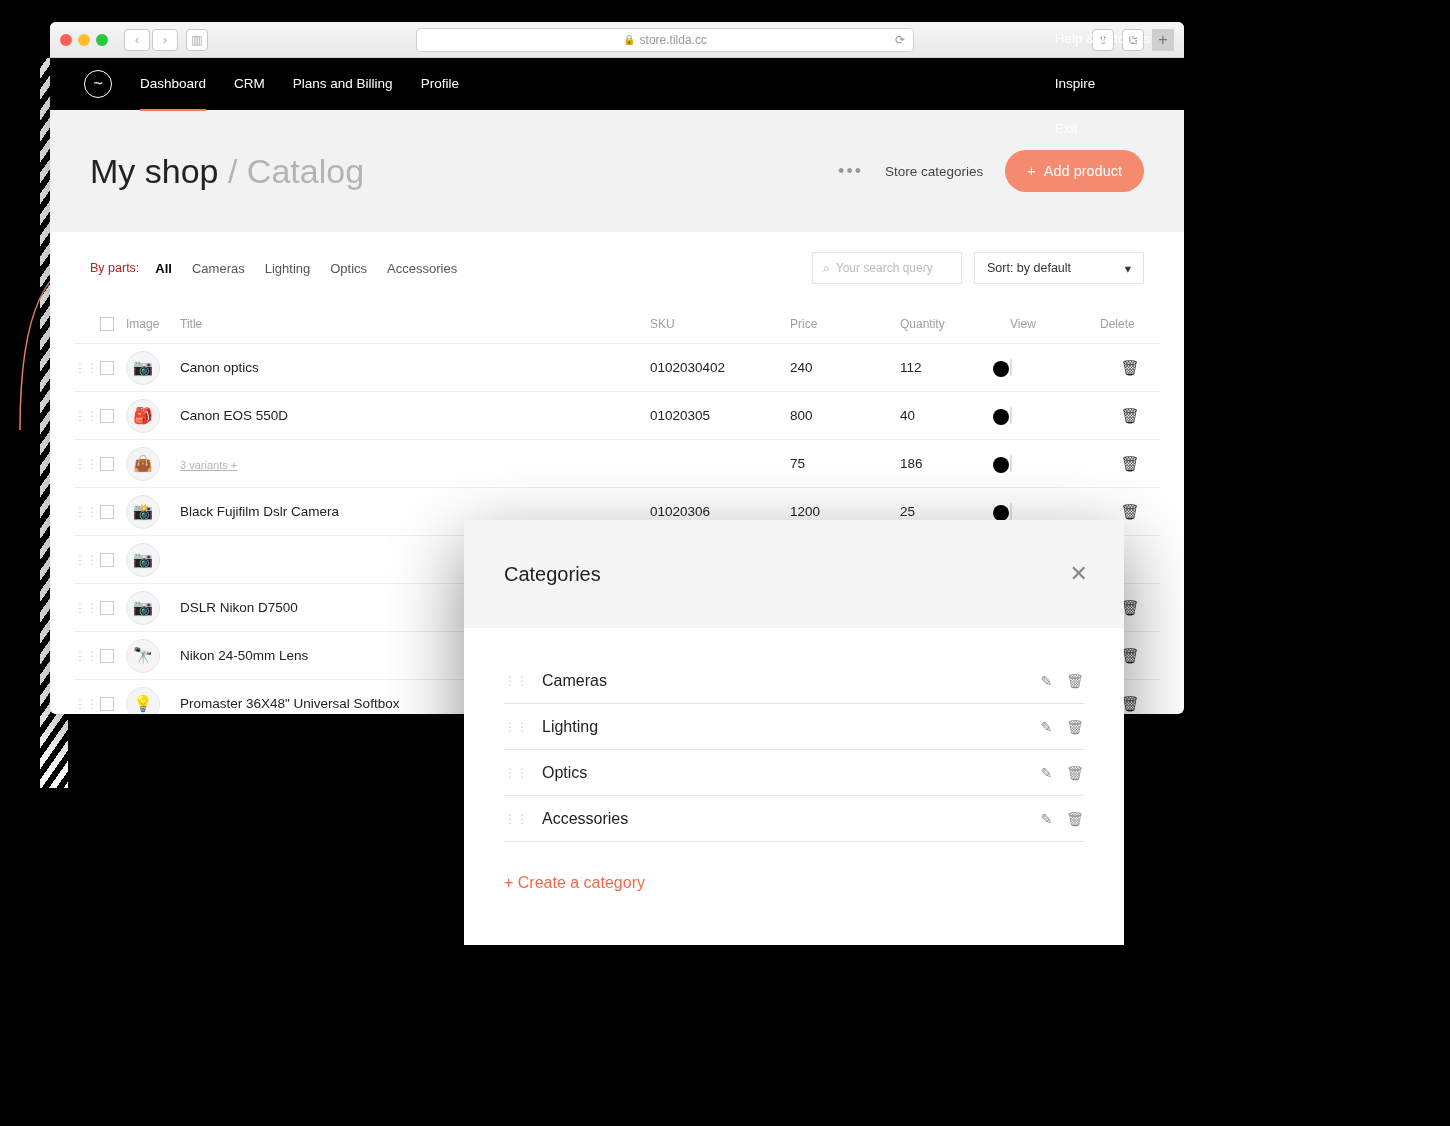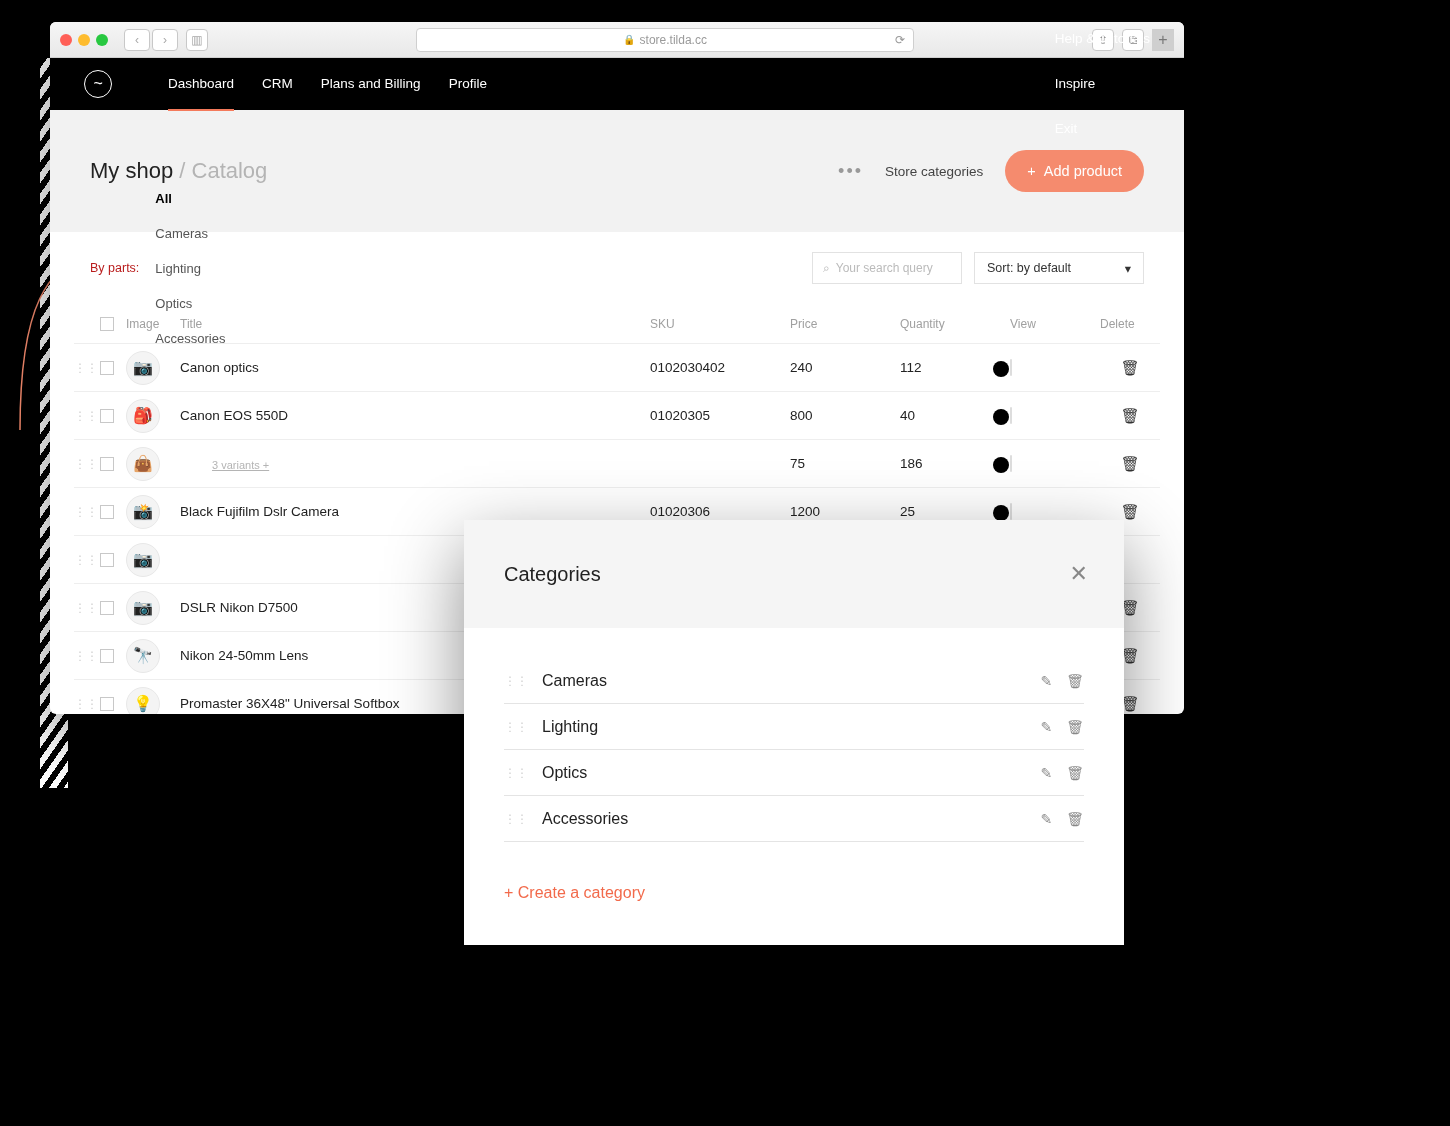--- a/index.html
+++ b/index.html
@@ -68,50 +68,50 @@
 .app-header {
   height: 52px; background: #000; color:#fff;
   display:flex; align-items:center; padding: 0 34px;
   font-size: 13.5px;
 }
 .logo {
   width: 28px; height:28px; border:1.5px solid #fff; border-radius:50%;
   display:flex;align-items:center;justify-content:center;
   font-style:italic; font-size:16px; margin-right:28px;
 }
-.nav-links { display:flex; gap:28px;margin-left:28px; }
+.nav-links { display:flex; gap:28px; }
 .nav-link { color:#fff; cursor:pointer; padding-bottom:2px; position:relative; }
 .nav-link.active::after {
   content:""; position:absolute; left:0; right:0; bottom:-18px;
   height:2px; background:#f47a5b;
 }
 .nav-right { margin-left:auto; display:flex; gap:28px;flex-direction:column; }
 
 .page-header {
   height: 122px;
   background: #f2f2f2;
   display:flex; align-items:center; padding: 0 40px;
 }
-.page-title { font-size: 22px; font-weight: 300; color:#222; }
+.page-title { font-size: 34px; font-weight: 300; color:#222; }
 .page-title .muted { color:#b4b4b4; }
 .page-header-right { margin-left:auto; display:flex; align-items:center; gap:22px; }
 .more-dots { color:#999; letter-spacing:2px; font-size:18px; cursor:pointer; }
 .store-cat { font-size:13.5px; color:#444; cursor:pointer; }
 .add-product-btn {
   background:#f58b6e; color:#fff; border:none; border-radius:22px;
   height:42px; padding: 0 22px; font-size:14.5px; cursor:pointer;
   display:flex;align-items:center;gap:8px;
 }
 
 .filters-bar {
   height: 72px; padding: 0 40px;
   display:flex; align-items:center; background:#fff;
 }
 .by-parts-label { color:#b91c1c; font-size:12.5px; margin-right:16px; }
-.filter-chips { display:flex; gap:20px; font-size:13px;flex-direction:column; }
+.filter-chips { display:flex; gap:20px; font-size:13px; }
 .filter-chip { color:#555; cursor:pointer; }
 .filter-chip.active { font-weight:700; color:#000; }
 .search-box {
   margin-left:auto; width:150px; height:32px; border:1px solid #e2e2e2;
   display:flex;align-items:center;padding:0 10px;color:#bbb;font-size:12px;gap:6px;
 }
 .sort-box {
   margin-left:12px; width:170px; height:32px; border:1px solid #e2e2e2;
   display:flex;align-items:center;justify-content:space-between;padding:8px 12px;
   font-size:12.5px;color:#333;cursor:pointer;
@@ -125,21 +125,21 @@
   border-bottom:1px solid #eee;
 }
 .thead { height:40px; font-size:12px; color:#a0a0a0; }
 .trow { height:48px; font-size:13.5px; color:#222; }
 .drag-h { color:#d0d0d0; font-size:12px; cursor:grab; }
 .chk { width:14px;height:14px;border:1px solid #c8c8c8; }
 .thumb {
   width:34px;height:34px;border-radius:50%;background:#f4f4f4;border:1px solid #e8e8e8;
   display:flex;align-items:center;justify-content:center;font-size:16px;
 }
-.title-cell .variants { font-size:11px; color:#b4b4b4; text-decoration: underline; margin-top:2px;margin-left:32px; }
+.title-cell .variants { font-size:11px; color:#b4b4b4; text-decoration: underline; margin-top:2px; }
 .toggle {
   width:40px;height:20px;border-radius:10px;background:#f0f0f0;border:1px solid #ddd;
   position:relative;cursor:pointer;
 }
 .toggle::after {
   content:"";position:absolute;right:2px;top:1px;width:16px;height:16px;border-radius:50%;background:#000;
 }
 .del-ic { color:#333;font-size:15px;cursor:pointer;text-align:center; }
 
 
@@ -160,21 +160,21 @@
 .pop-body { padding: 30px 40px 0 40px; }
 .cat-row {
   display:flex; align-items:center; height:46px;
   border-bottom:1px solid #e4e4e4; font-size:16px; color:#222;
 }
 .cat-row .drag-h { margin-right:14px; }
 .cat-row .cat-name { flex:1; }
 .cat-actions { display:flex; gap:14px; color:#888; font-size:14px; }
 .cat-actions span { cursor:pointer; }
 .create-cat {
-  margin-top:42px; color:#f26a4b; font-size:16px; cursor:pointer;
+  margin-top:32px; color:#f26a4b; font-size:16px; cursor:pointer;
 }
 
 
 .arrow-svg { position:absolute; left:0; top:180px; width:130px; height:260px; pointer-events:none; }
 </style>
 </head>
 <body>
 
 <div class="decorative-stripe"></div>
 

